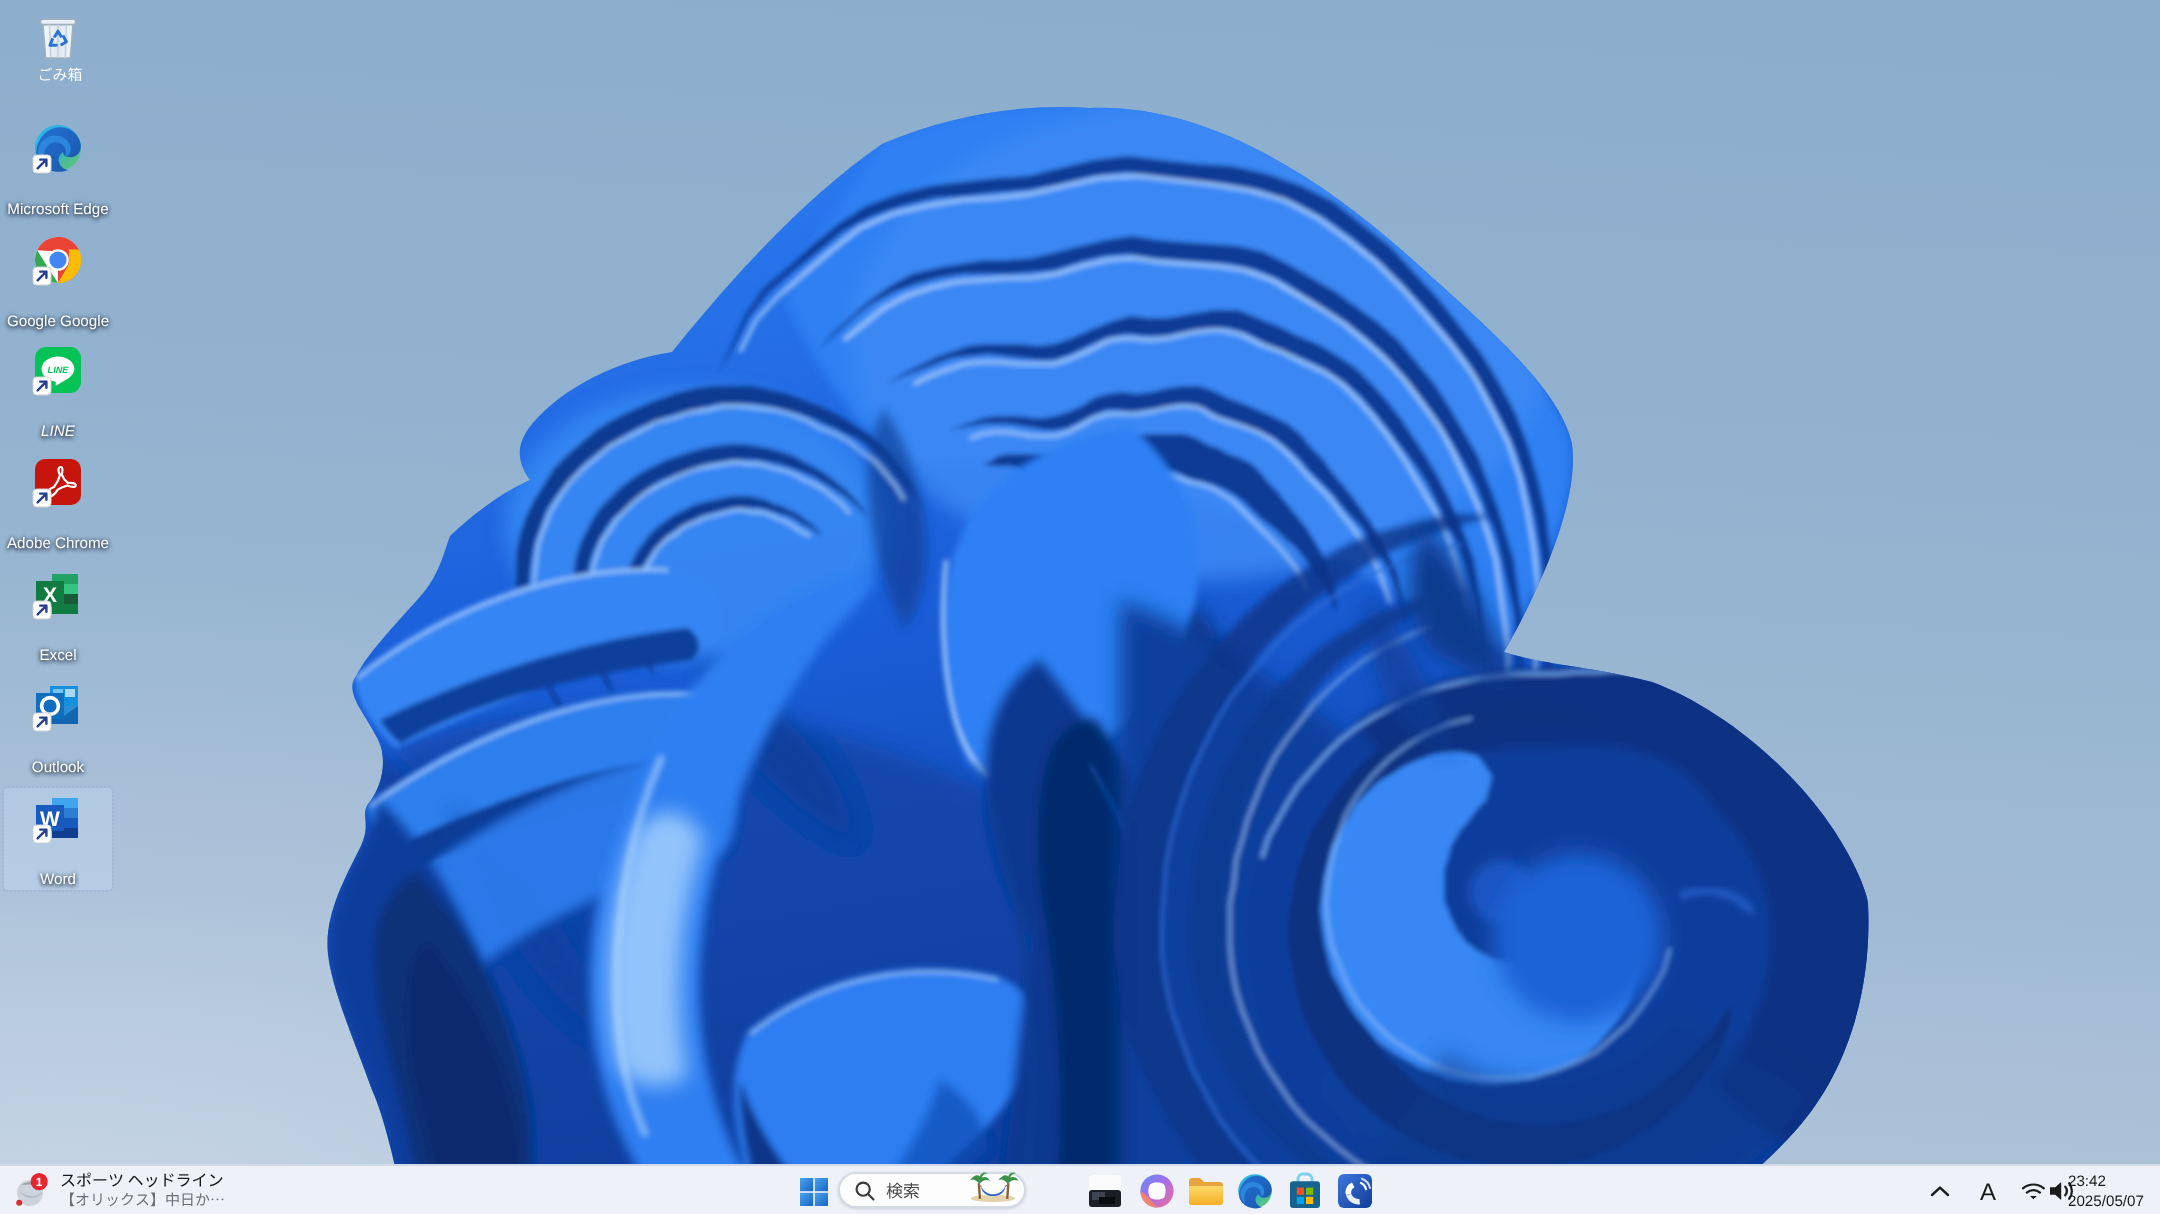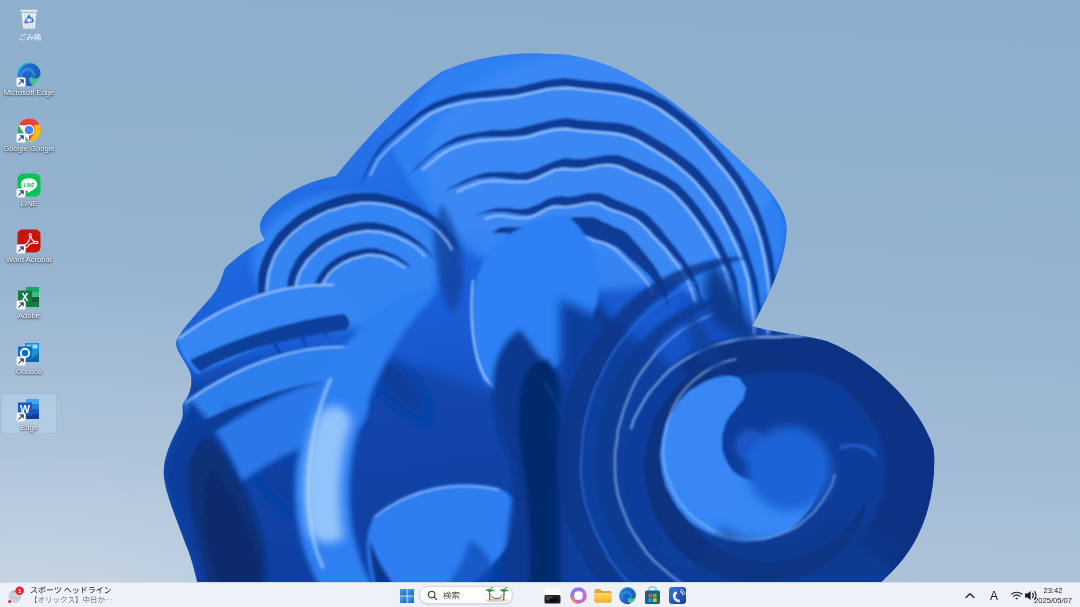--- a/index.html
+++ b/index.html
@@ -3,31 +3,31 @@
 <style>
 * { margin:0; padding:0; box-sizing:border-box; }
 html,body { width:1080px; height:607px; overflow:hidden; font-family:"Liberation Sans",sans-serif; }
 #desktop { position:relative; width:1080px; height:607px; overflow:hidden;
   background:
    radial-gradient(115% 85% at 3% 100%, rgba(206,219,233,.72) 0%, rgba(188,205,224,.38) 32%, rgba(160,185,210,0) 62%),
    linear-gradient(183deg, #8cadcc 0%, #92b2cf 38%, #a0bad4 68%, #b4c7db 100%);
 }
 #bloom { position:absolute; left:0; top:0; }
 .ditem { position:absolute; left:2px; width:54px; padding-top:2px; text-align:center; border-radius:2px; }
-.dlabel { font-size:7.6px; line-height:8.5px; color:#fff; margin-top:2px;
+.dlabel { font-size:7.6px; line-height:8.5px; color:#fff; margin-top:14px;
   text-shadow:0 1px 2px rgba(10,20,40,.85), 0 0 2px rgba(10,20,40,.6); }
 #taskbar { position:absolute; left:0; bottom:0; width:1080px; height:25px; background:#eef1f8;
   border-top:1px solid rgba(160,175,200,.35); }
 #widget { position:absolute; left:6px; top:2px; display:flex; align-items:center; }
 .tbi { position:absolute; top:2px; width:21px; height:21px; display:flex; align-items:center; justify-content:center; }
 #search { position:absolute; left:419px; top:3px; width:94px; height:18px; background:#fdfdfe; border:1px solid #d4dae4; border-radius:9.5px;
   display:flex; align-items:center; box-shadow:0 0.5px 1.5px rgba(120,130,150,.3); }
 #traysvg { position:absolute; left:954px; top:0; }
 #volsvg { position:absolute; left:1022px; top:0; }
-#clock { position:absolute; right:8px; top:3px; text-align:center; font-size:7.6px; line-height:9.5px; color:#1b1b1b; }
+#clock { position:absolute; right:8px; top:3px; text-align:left; font-size:7.6px; line-height:9.5px; color:#1b1b1b; }
 </style></head>
 <body>
 <div id="desktop">
 <svg id="bloom" width="1080" height="607" viewBox="0 0 1080 607">
       <defs>
 <linearGradient id="gBase" x1="0.25" y1="0" x2="0.5" y2="1">
  <stop offset="0" stop-color="#2d7cf2"></stop>
           <stop offset="0.45" stop-color="#1a5ed8"></stop>
           <stop offset="1" stop-color="#0a3c9e"></stop>
 </linearGradient>
@@ -209,39 +209,39 @@
     <div class="ditem" style="top:226px;">
       <div style="position:relative;width:26px;height:26px;margin:0 auto"><svg width="26" height="26" viewBox="0 0 26 26">
 <rect x="1.5" y="1.5" width="23" height="23" rx="5" fill="#c6150c"></rect>
 <path d="M7 19.5 C6 18 9.5 16 11 15.5 C12.5 13.5 13.5 11.5 14 9.5 C12.5 6.5 13.5 5.5 14.3 5.5 C15.5 5.5 15.3 7.5 14.9 9.3 C15.6 11.2 16.8 12.6 18 13.5 C20.3 13.2 21.8 13.6 21.9 14.6 C22 15.7 19.8 15.7 17.6 14.8 C15.9 15.2 14.3 15.9 12.9 16.8 C11.6 19 9 21 7.8 20.6 Z" fill="none" stroke="#fff" stroke-width="1.1"></path>
 </svg><svg width="26" height="26" viewBox="0 0 26 26" style="position:absolute;left:0;top:0">
           <g>
             <rect x="0.5" y="16.5" width="9" height="9" rx="1.8" fill="#fff" stroke="#cfcfcf" stroke-width=".5"></rect>
             <path d="M2.8 23.2 L7.2 18.8 M7.2 18.8 H4.1 M7.2 18.8 V21.9" stroke="#24418e" stroke-width="1.2" fill="none" stroke-linecap="round" stroke-linejoin="round"></path>
           </g>
         </svg></div>
-      <div class="dlabel">Word Acrobat</div>
+      <div class="dlabel">Adobe Chrome</div>
     </div>
     <div class="ditem" style="top:282px;">
       <div style="position:relative;width:26px;height:26px;margin:0 auto"><svg width="26" height="26" viewBox="0 0 26 26">
 <g>
             <rect x="10" y="3" width="13" height="5" fill="#21a366"></rect>
             <rect x="10" y="8" width="13" height="5" fill="#33c481"></rect>
             <rect x="10" y="13" width="13" height="5" fill="#185c37"></rect>
             <rect x="10" y="18" width="13" height="5" fill="#107c41"></rect>
           </g>
 <rect x="2" y="6.5" width="14" height="13" fill="#107c41"></rect>
 <text x="9" y="17" font-family="Liberation Sans, sans-serif" font-weight="bold" font-size="10.5" fill="#fff" text-anchor="middle">X</text>
 </svg><svg width="26" height="26" viewBox="0 0 26 26" style="position:absolute;left:0;top:0">
           <g>
             <rect x="0.5" y="16.5" width="9" height="9" rx="1.8" fill="#fff" stroke="#cfcfcf" stroke-width=".5"></rect>
             <path d="M2.8 23.2 L7.2 18.8 M7.2 18.8 H4.1 M7.2 18.8 V21.9" stroke="#24418e" stroke-width="1.2" fill="none" stroke-linecap="round" stroke-linejoin="round"></path>
           </g>
         </svg></div>
-      <div class="dlabel">Adobe</div>
+      <div class="dlabel">Excel</div>
     </div>
     <div class="ditem" style="top:338px;">
       <div style="position:relative;width:26px;height:26px;margin:0 auto"><svg width="26" height="26" viewBox="0 0 26 26">
 <rect x="9" y="3" width="14" height="10" fill="#1490df"></rect>
 <rect x="9" y="13" width="14" height="9" rx="1" fill="#2a8dd4"></rect>
 <path d="M9 13 L16 18 L23 13 V22 H9 Z" fill="#1266b1"></path>
 <rect x="10.5" y="4.5" width="5" height="4" fill="#7cc3ef"></rect>
           <rect x="16.5" y="4.5" width="5" height="4" fill="#a8d8f5"></rect>
 <rect x="2" y="6.5" width="14" height="13" fill="#106ebe"></rect>
 <circle cx="9" cy="13" r="4.2" fill="none" stroke="#fff" stroke-width="1.8"></circle>
@@ -262,21 +262,21 @@
             <rect x="10" y="18" width="13" height="5" fill="#103f91"></rect>
           </g>
 <rect x="2" y="6.5" width="14" height="13" fill="#185abd"></rect>
 <text x="9" y="17" font-family="Liberation Sans, sans-serif" font-weight="bold" font-size="10.5" fill="#fff" text-anchor="middle">W</text>
 </svg><svg width="26" height="26" viewBox="0 0 26 26" style="position:absolute;left:0;top:0">
           <g>
             <rect x="0.5" y="16.5" width="9" height="9" rx="1.8" fill="#fff" stroke="#cfcfcf" stroke-width=".5"></rect>
             <path d="M2.8 23.2 L7.2 18.8 M7.2 18.8 H4.1 M7.2 18.8 V21.9" stroke="#24418e" stroke-width="1.2" fill="none" stroke-linecap="round" stroke-linejoin="round"></path>
           </g>
         </svg></div>
-      <div class="dlabel">Edge</div>
+      <div class="dlabel">Word</div>
     </div>
 <div id="taskbar">
 <div id="widget">
         <svg width="19" height="19" viewBox="0 0 19 19">
 <circle cx="9" cy="10.5" r="6.5" fill="#cdd3dc"></circle>
 <path d="M4.5 6.5 C7 4.5 12 4.5 14 7 C12 6 7 6.2 4.5 6.5 Z" fill="#9aa3ae"></path>
 <path d="M3.6 9 C6 12.5 12.5 13.5 15.3 9.6 C14 13.8 5.6 14.2 3.6 9 Z" fill="#aeb6c0"></path>
 <circle cx="13.6" cy="4.8" r="4.3" fill="#e8252f"></circle>
 <text x="13.6" y="6.8" font-family="Liberation Sans, sans-serif" font-size="6" font-weight="bold" fill="#fff" text-anchor="middle">1</text>
 <circle cx="3.6" cy="15.4" r="1.5" fill="#d92b32"></circle>

